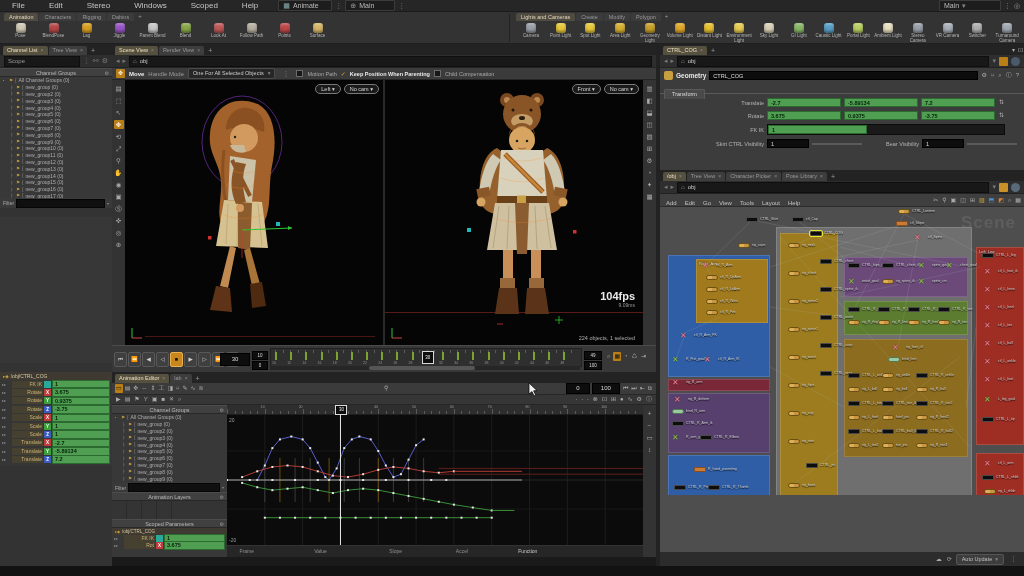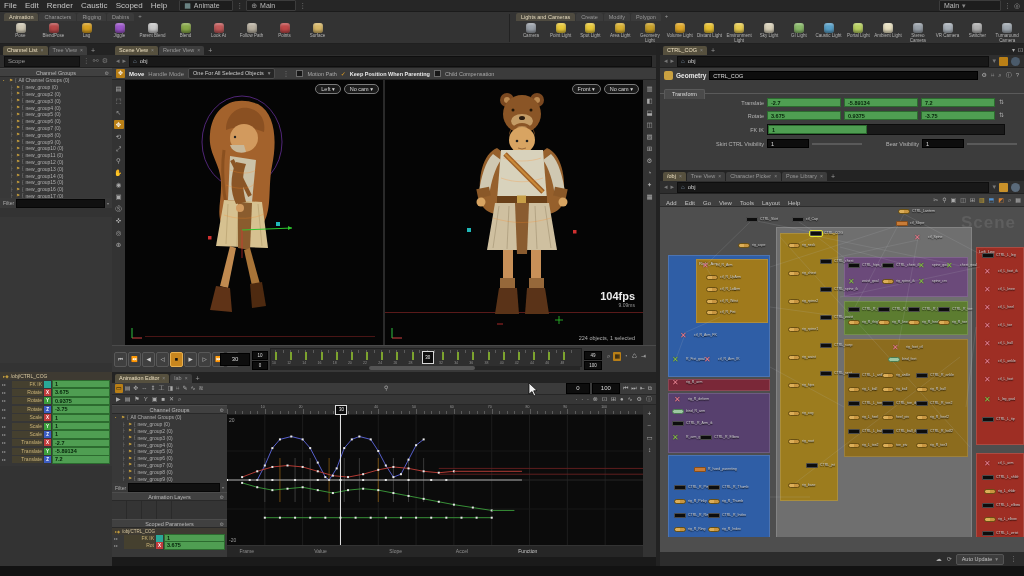--- a/index.html
+++ b/index.html
@@ -2,21 +2,21 @@
 <html><head>
 <meta charset="utf-8">
 <style>
   html,body{margin:0;padding:0;background:#1a1a1a;}
   #root{position:relative;width:1024px;height:576px;background:#333;overflow:hidden;
         font-family:"Liberation Sans","DejaVu Sans",sans-serif;color:#c8c8c8;}
   .abs{position:absolute;}
   
   #menubar{left:0;top:0;width:1024px;height:12px;background:#262626;display:flex;align-items:center;
            font-size:8px;color:#c4c4c4;border-bottom:1px solid #1b1b1b;box-sizing:border-box;}
-  .menuitem{padding:0 4px;}
+  .menuitem{padding:0 12px;}
   .chip{display:flex;align-items:center;gap:3px;background:#1d1d1d;border:1px solid #3c3c3c;
         height:9px;padding:0 4px;font-size:7px;color:#bbb;border-radius:1px;}
   .vdots{color:#888;font-size:7px;padding:0 3px;}
   
   #shelf{left:0;top:12px;width:1024px;height:32px;background:#333;border-bottom:1px solid #202020;box-sizing:border-box;}
   .shelfgroup{position:absolute;top:0;height:32px;}
   .shelftabs{display:flex;gap:1px;height:9px;align-items:flex-end;padding-left:4px;}
   .shelftab{background:#3b3b3b;color:#999;font-size:5.5px;line-height:8px;padding:0 5px;border-radius:2px 2px 0 0;}
   .shelftab.active{background:#4f4b40;color:#e4d9bd;}
   .shelftools{display:flex;padding:2px 2px 0 4px;}
@@ -98,22 +98,22 @@
 </style>
 </head>
 <body>
 
 <div id="root">
 
   <div id="menubar" class="abs">
     <span id="menus" style="display:flex;">
         <div class="menuitem">File</div>
         <div class="menuitem">Edit</div>
-        <div class="menuitem">Render</div>
-        <div class="menuitem">Caustic</div>
+        <div class="menuitem">Stereo</div>
+        <div class="menuitem">Windows</div>
         <div class="menuitem">Scoped</div>
         <div class="menuitem">Help</div>
       </span>
     <span class="chip" style="margin-left:8px;width:44px;">
       <span style="color:#8aa;">▦</span>
       <span>Animate</span>
     </span>
     <span class="vdots">⋮</span>
     <span class="chip" style="width:40px;">
       <span style="color:#999;">⊕</span>
@@ -1250,21 +1250,21 @@
           <div class="tbicon" style="display: inline-block;">▣</div>
           <div class="tbicon" style="display: inline-block;">◫</div>
           <div class="tbicon" style="display: inline-block;">⊞</div>
           <div class="tbicon" style="color: rgb(216, 176, 48); display: inline-block;">▥</div>
           <div class="tbicon" style="color: rgb(80, 144, 208); display: inline-block;">⬒</div>
           <div class="tbicon" style="color: rgb(216, 128, 48); display: inline-block;">◩</div>
           <div class="tbicon" style="display: inline-block;">⌕</div>
           <div class="tbicon" style="display: inline-block;">▦</div>
         </span>
     </div>
-    <div class="abs" id="net-canvas" style="left:0;top:37px;width:364px;height:330px;overflow:hidden;">
+    <div class="abs" id="net-canvas" style="left:0;top:37px;width:364px;height:288px;overflow:hidden;">
       <div class="abs" id="net-watermark" style="right:8px;top:6px;">Scene</div>
     <div class="netbox" style="left: 8px; top: 48px; width: 102px; height: 122px; background: rgb(47, 94, 166); position: absolute;"></div>
         <div class="netbox" style="left: 36px; top: 52px; width: 72px; height: 64px; background: rgb(160, 122, 28); position: absolute;">
           <div class="netboxlabel" style="top: 1px;">Right_Arm</div>
         </div>
         <div class="netbox" style="left: 8px; top: 172px; width: 102px; height: 12px; background: rgb(122, 40, 56); position: absolute;"></div>
         <div class="netbox" style="left: 8px; top: 186px; width: 102px; height: 60px; background: rgb(87, 64, 110); position: absolute;"></div>
         <div class="netbox" style="left: 8px; top: 248px; width: 102px; height: 105px; background: rgb(47, 94, 166); position: absolute;"></div>
         <div class="netbox" style="left: 116px; top: 20px; width: 196px; height: 333px; background: rgb(111, 111, 111); position: absolute;"></div>
         <div class="netbox" style="left: 120px; top: 26px; width: 58px; height: 268px; background: rgb(156, 124, 30); position: absolute;"></div>

